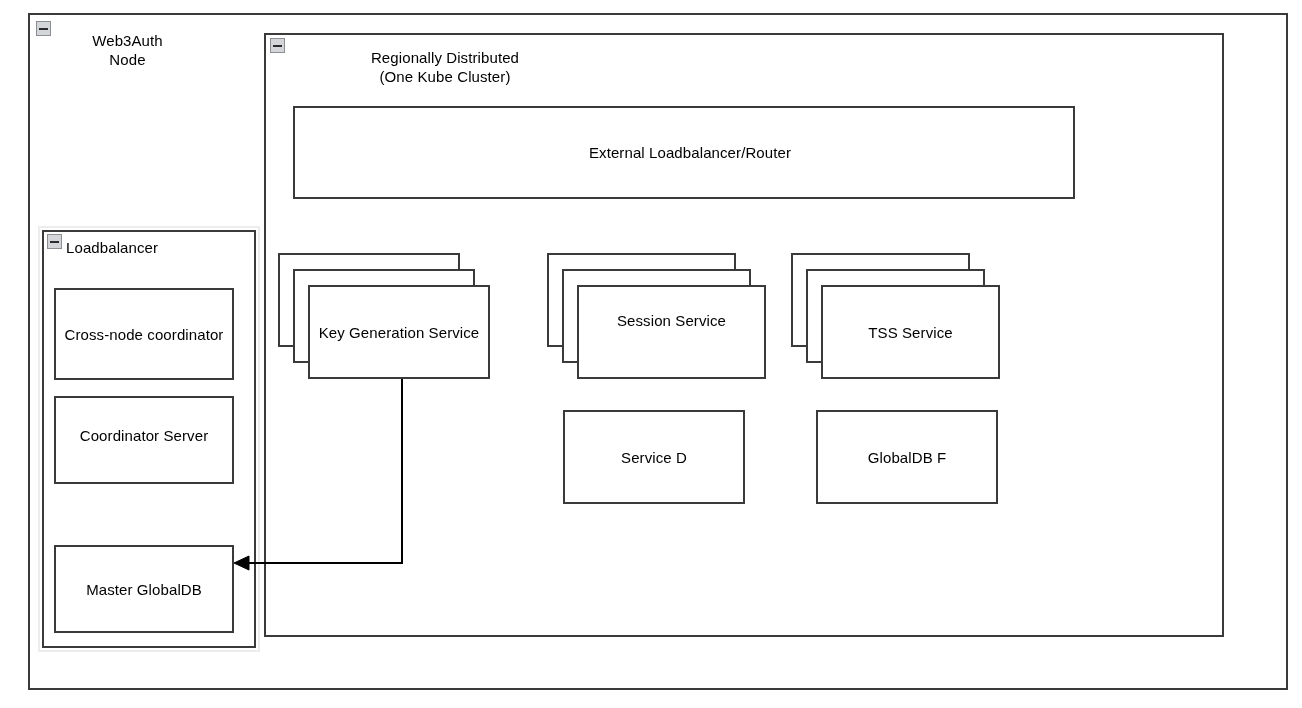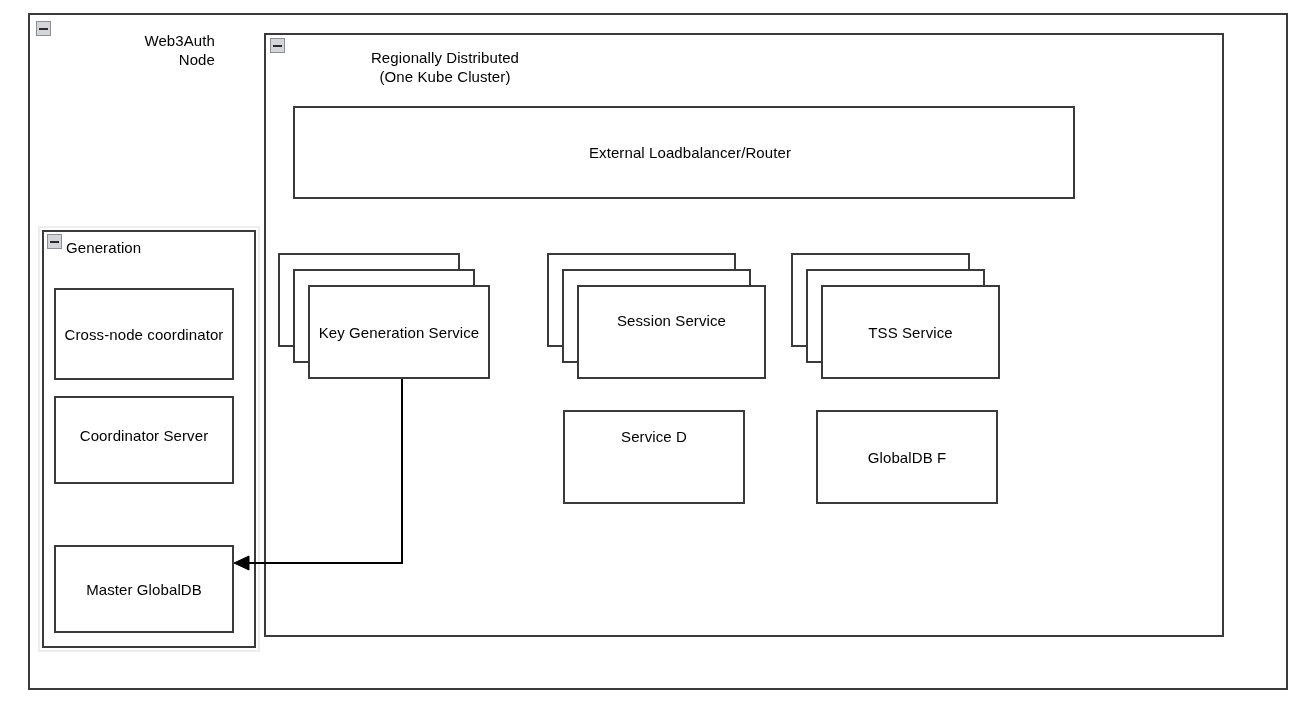--- a/index.html
+++ b/index.html
@@ -113,21 +113,21 @@
 </style>
 </head>
 <body>
 
 <div id="canvas">
 
   <div class="container-box" style="left:28px; top:13px; width:1260px; height:677px;"></div>
 
   <span class="collapse-icon" style="left:36px; top:21px;"></span>
 
-  <div class="container-title" style="left:40px; top:31px; width:175px;text-align:right;">Web3Auth
+  <div class="container-title" style="left:40px; top:31px; width:175px;">Web3Auth
 Node</div>
 
   <div class="container-box" style="left:264px; top:33px; width:960px; height:604px;"></div>
 
   <span class="collapse-icon" style="left:270px; top:38px;"></span>
 
   <div class="container-title" style="left:280px; top:48px; width:330px;">Regionally Distributed
 (One Kube Cluster)</div>
 
   <div class="box" style="left:293px; top:106px; width:782px; height:93px;"></div>
@@ -149,31 +149,31 @@
   </div>
 
   <div class="stack" style="left:791px; top:253px; width:209px; height:126px;">
     <div class="card" style="left:0px; top:0px; width:179px; height:94px;"></div>
     <div class="card" style="left:15px; top:16px; width:179px; height:94px;"></div>
     <div class="card" style="left:30px; top:32px; width:179px; height:94px;"></div>
     <div class="label-center" style="left:30px; top:32px; width:179px; height:94px;">TSS Service</div>
   </div>
 
   <div class="box" style="left:563px; top:410px; width:182px; height:94px;"></div>
-  <div class="label-center" style="left:563px; top:389px; width:182px; height:94px;">Service D</div>
+  <div class="label-center" style="left:563px; top:410px; width:182px; height:94px;">Service D</div>
 
   <div class="box" style="left:816px; top:410px; width:182px; height:94px;"></div>
   <div class="label-center" style="left:816px; top:410px; width:182px; height:94px;">GlobalDB F</div>
 
   <div class="selected-frame" style="left:38px; top:226px; width:222px; height:426px;"></div>
   <div class="container-box" style="left:42px; top:230px; width:214px; height:418px;"></div>
 
   <span class="collapse-icon" style="left:47px; top:234px;"></span>
 
-  <div class="container-title left-align" style="left:66px; top:238px; width:170px;">Generation</div>
+  <div class="container-title left-align" style="left:66px; top:238px; width:170px;">Loadbalancer</div>
 
   <div class="box" style="left:54px; top:288px; width:180px; height:92px;"></div>
   <div class="label-center" style="left:54px; top:288px; width:180px; height:92px;">Cross-node
 coordinator</div>
 
   <div class="box" style="left:54px; top:396px; width:180px; height:88px;"></div>
   <div class="label-center" style="left:54px; top:396px; width:180px; height:79px;">Coordinator Server</div>
 
   <div class="box" style="left:54px; top:545px; width:180px; height:88px;"></div>
   <div class="label-center" style="left:54px; top:545px; width:180px; height:88px;">Master GlobalDB</div>

